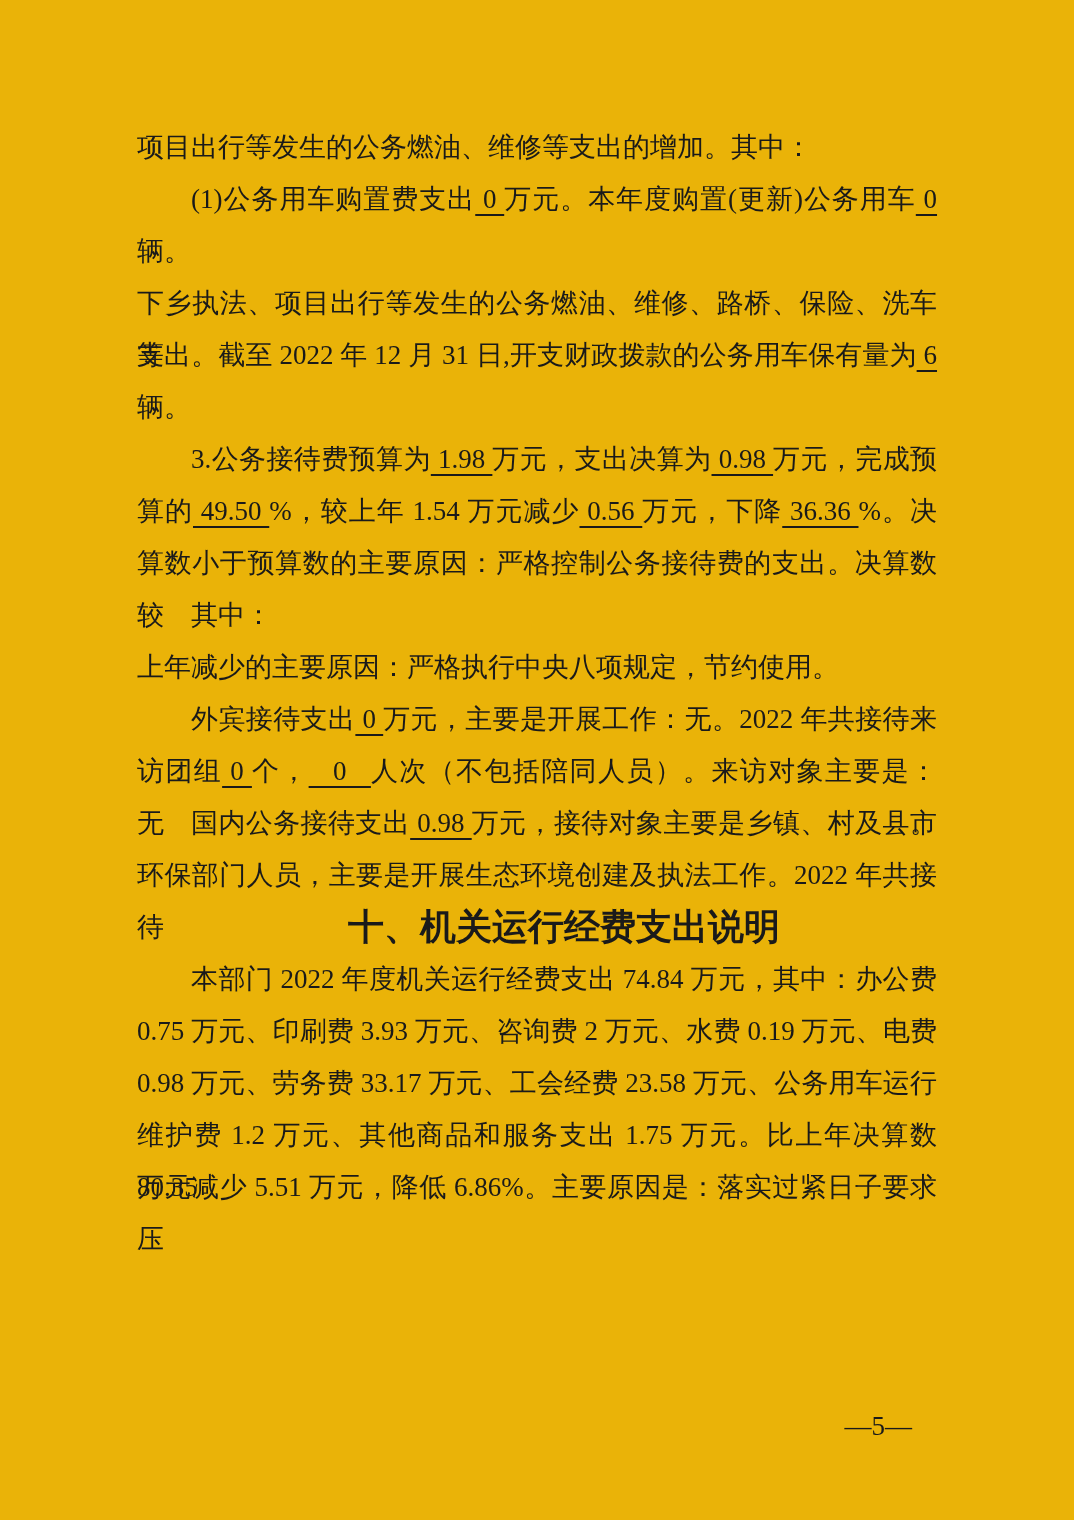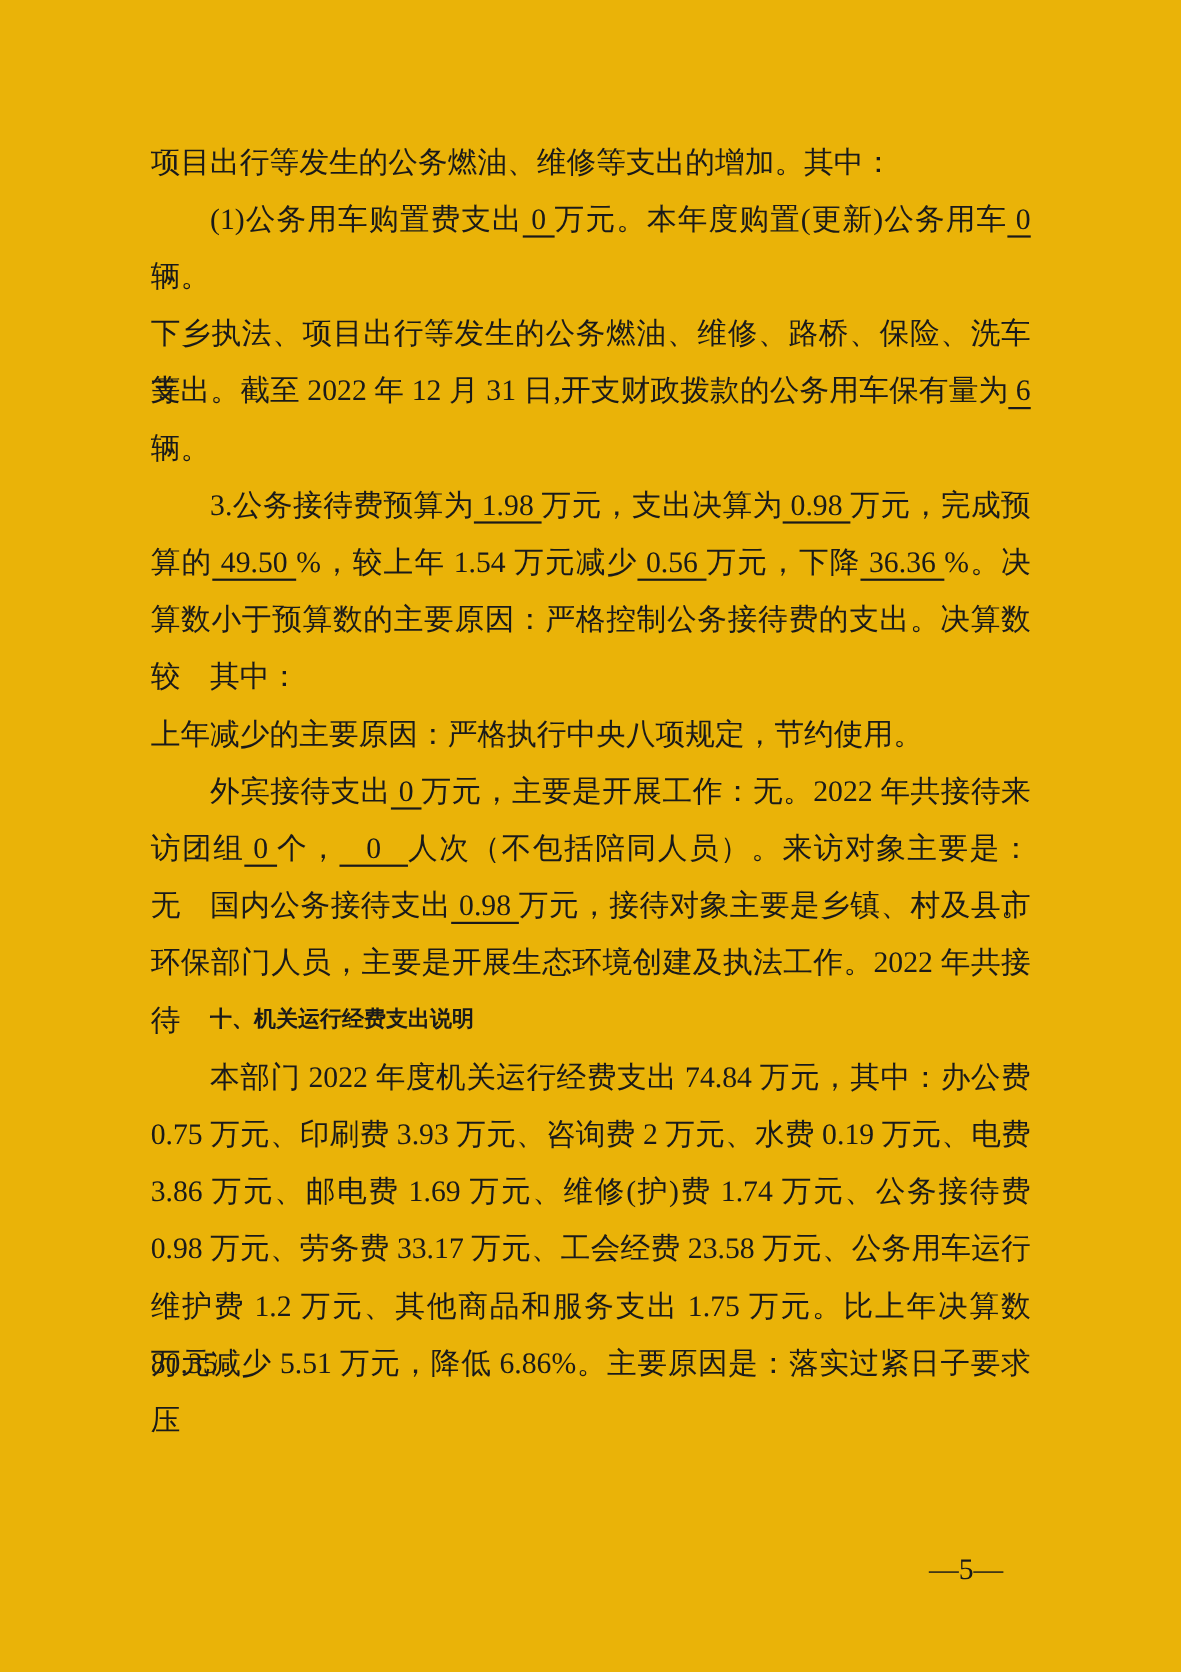--- a/index.html
+++ b/index.html
@@ -33,21 +33,22 @@
     text-align: left;
   }
   .line.ind { padding-left: 54px; font-family: Liberation Serif, serif; }
   .line.just {
     text-align: justify;
     text-align-last: justify;
   }
   .line.bold {
     font-weight: 700;
     font-family: "Liberation Sans", "DejaVu Sans", sans-serif;
-    font-size: 20px;
+    font-size: 36px;
+    text-align: center;
   }
   .u {
     text-decoration: underline;
     text-underline-offset: 6px;
     text-decoration-thickness: 1.5px;
   }
   .page-number {
     position: absolute;
     top: 1406px;
     right: 162px;
@@ -72,19 +73,18 @@
       <div class="line just"><span>算数小于预算数的主要原因：严格控制公务接待费的支出。决算数较</span></div>
       <div class="line ind"><span>其中：</span></div>
       <div class="line"><span>上年减少的主要原因：严格执行中央八项规定，节约使用。</span></div>
       <div class="line just ind"><span>外宾接待支出</span><span class="u"> 0 </span><span>万元，主要是开展工作：无。2022 年共接待来</span></div>
       <div class="line just"><span>访团组</span><span class="u"> 0 </span><span>个，</span><span class="u">   0   </span><span>人次（不包括陪同人员）。来访对象主要是：无。</span></div>
       <div class="line just ind"><span>国内公务接待支出</span><span class="u"> 0.98 </span><span>万元，接待对象主要是乡镇、村及县市</span></div>
       <div class="line just"><span>环保部门人员，主要是开展生态环境创建及执法工作。2022 年共接待</span></div>
       <div class="line ind bold"><span>十、机关运行经费支出说明</span></div>
       <div class="line just ind"><span>本部门 2022 年度机关运行经费支出 74.84 万元，其中：办公费</span></div>
       <div class="line just"><span>0.75 万元、印刷费 3.93 万元、咨询费 2 万元、水费 0.19 万元、电费</span></div>
-      <div class="line just"><span>3.86 万元、邮电费 1.69 万元、维修(护)费 1.74 万元、公务接待费</span></div>
       <div class="line just"><span>0.98 万元、劳务费 33.17 万元、工会经费 23.58 万元、公务用车运行</span></div>
       <div class="line just"><span>维护费 1.2 万元、其他商品和服务支出 1.75 万元。比上年决算数 80.35</span></div>
       <div class="line just"><span>万元减少 5.51 万元，降低 6.86%。主要原因是：落实过紧日子要求压</span></div>
     </div>
   <div class="page-number">—5—</div>
 </div>
 
 </body></html>

